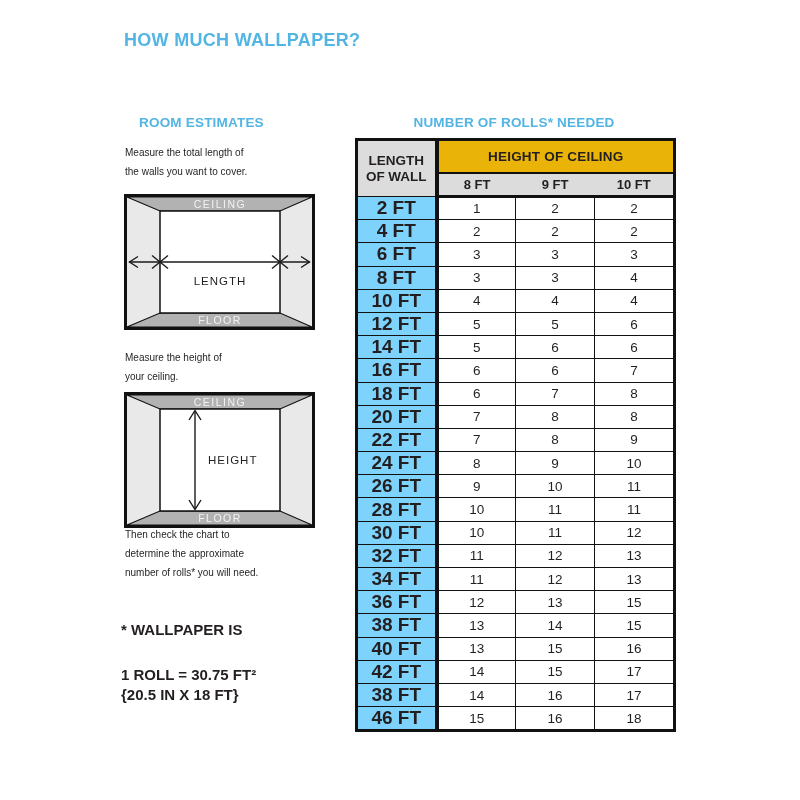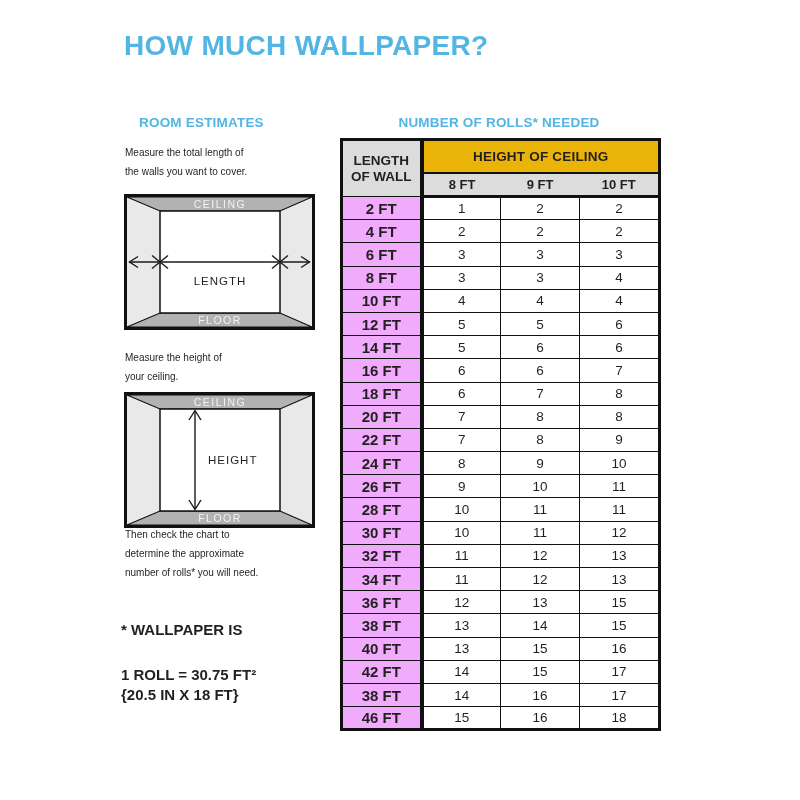--- a/index.html
+++ b/index.html
@@ -3,40 +3,40 @@
 <meta charset="utf-8">
 <style>
   * { margin:0; padding:0; box-sizing:border-box; }
   html,body { background:#ffffff; }
   .page {
     position:relative; width:800px; height:800px; background:#ffffff;
     font-family:"Liberation Sans", sans-serif; color:#231f20; overflow:hidden;
   }
   .title {
     position:absolute; left:124px; top:30px;
-    font-size:28px; font-weight:bold; letter-spacing:.3px; color:#52b5e3;
+    font-size:18px; font-weight:bold; letter-spacing:.3px; color:#52b5e3;
   }
   .left-col { position:absolute; left:124px; top:115px; width:222px; }
   .section-heading {
     position:absolute; left:1px;
     font-size:13.5px; font-weight:bold; letter-spacing:.2px; color:#52b5e3;
   }
   .step {
     position:absolute; left:1px; font-size:10px; line-height:19px;
     white-space:pre-line; color:#231f20;
   }
   .diagram { position:absolute; left:0; width:191px; height:136px; }
   .bold-note {
     position:absolute; left:-3px; font-size:15px; font-weight:bold; line-height:20px;
   }
   .bold-note .indent { padding-left:10px; }
   .bold-note .noindent { padding-left:0; }
   .roll-spec { position:absolute; left:-3px; font-size:15px; font-weight:bold; line-height:20px; }
 
-  .right-col { position:absolute; left:340px; top:115px; width:318px; }
+  .right-col { position:absolute; left:355px; top:115px; width:318px; }
   .table-heading {
     width:318px; text-align:center;
     font-size:13.5px; font-weight:bold; letter-spacing:.2px; color:#52b5e3;
   }
   table.rolls {
     margin-top:8px; width:318px; border-collapse:collapse; table-layout:fixed;
     border:3px solid #111111;
   }
   table.rolls th, table.rolls td {
     text-align:center; vertical-align:middle; color:#231f20;
@@ -49,22 +49,22 @@
     background:#eab308; border-bottom:2px solid #111111;
     font-size:13.5px; font-weight:bold; letter-spacing:.2px; height:33px;
   }
   tr.ft-row { height:24px; }
   th.ft-head {
     background:#dcdcdc; border-bottom:3px solid #111111;
     font-size:13px; font-weight:bold;
   }
   tbody tr { height:23.2px; }
   tbody th.wall {
-    background:#f0abfc; border-right:4px solid #111111; border-top:1.5px solid #111111;
-    font-size:15px; font-weight:bold;
+    background:#7dd3fc; border-right:4px solid #111111; border-top:1.5px solid #111111;
+    font-size:19px; font-weight:bold;
   }
   tbody td {
     background:#ffffff; border:1.5px solid #111111; font-size:13.5px;
   }
 </style>
 </head>
 <body>
 
 <div class="page">
 

